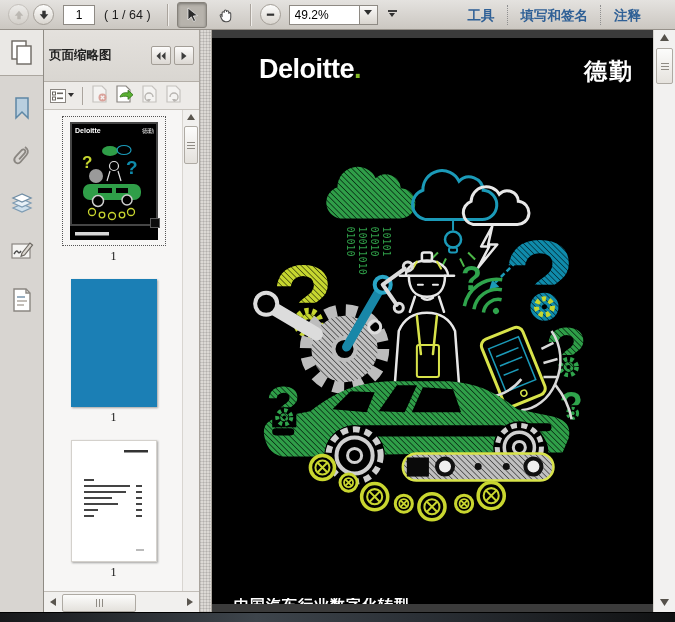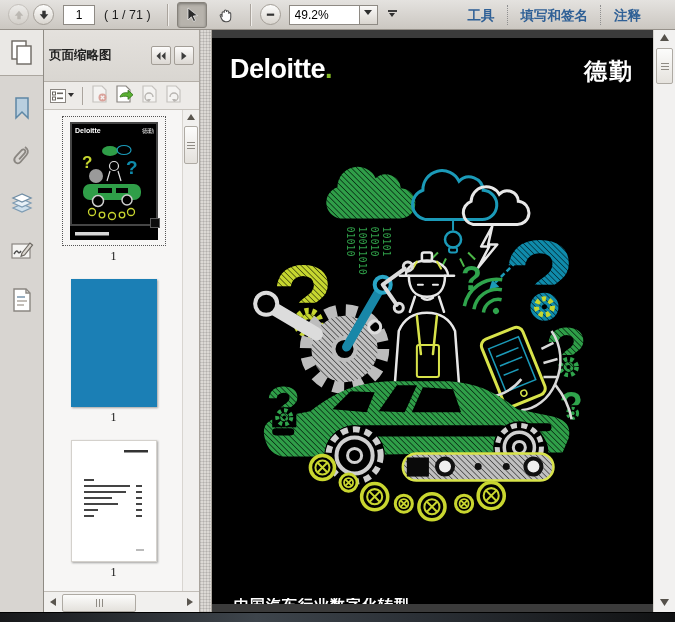--- a/index.html
+++ b/index.html
@@ -75,21 +75,21 @@
 
   
   .splitter{width:12px;background:#dcd9d5;border-right:1px solid #a9a49d;box-sizing:border-box;
     background-image:repeating-linear-gradient(0deg,rgba(0,0,0,.10) 0 1px,transparent 1px 3px),
                      repeating-linear-gradient(90deg,rgba(0,0,0,.10) 0 1px,transparent 1px 3px);}
 
   
   .docarea{flex:1;position:relative;background:#3b3b3b;}
   .page{position:absolute;left:0;top:8px;right:21px;bottom:8px;background:#000;overflow:hidden;}
   .page-header{display:flex;justify-content:space-between;align-items:flex-start;padding:16px 20px 0 18px;}
-  .logo{font-size:27px;font-weight:bold;color:#fff;letter-spacing:-.5px;}
+  .logo{font-size:27px;font-weight:bold;color:#fff;letter-spacing:-.5px;margin-left:29px;}
   .logo .dot{color:#86bc25;}
   .brand-cn{font-size:23px;color:#fff;font-weight:bold;letter-spacing:2px;margin-top:2px;}
   .illus{position:absolute;left:32px;top:96px;width:402px;height:437px;}
   .page-bottom-title{position:absolute;left:22px;bottom:0;height:6px;overflow:hidden;
                      font-size:15px;font-weight:bold;color:#fff;line-height:13px;letter-spacing:1px;white-space:nowrap;}
   .doc-vscroll{position:absolute;top:0;right:0;bottom:0;width:21px;background:#f2f1f0;border-left:1px solid #d8d5d0;}
   .dvs-up{position:absolute;top:4px;left:0;right:0;display:flex;justify-content:center;}
   .dvs-thumb{position:absolute;top:18px;left:2px;right:2px;height:34px;border:1px solid #aeaaa3;border-radius:2px;
              background:linear-gradient(#fcfcfb,#e6e3de);display:flex;flex-direction:column;align-items:center;justify-content:center;gap:2px;}
   .dvs-down{position:absolute;bottom:6px;left:0;right:0;display:flex;justify-content:center;}
@@ -110,21 +110,21 @@
       <svg width="12" height="12" viewBox="0 0 14 14">
           <path d="M7 2 L12 8 H9 V12 H5 V8 H2 Z" fill="#9a968f"></path>
         </svg>
     </div>
     <div class="cbtn">
       <svg width="12" height="12" viewBox="0 0 14 14">
           <path d="M7 12 L2 6 H5 V2 H9 V6 H12 Z" fill="#333"></path>
         </svg>
     </div>
     <input class="page-input" value="1" style="">
-    <span class="page-count">( 1 / 71 )</span>
+    <span class="page-count">( 1 / 64 )</span>
     <div class="vsep"></div>
     <div class="toolbtn pressed">
       <svg width="16" height="16" viewBox="0 0 16 16">
         <path d="M4 1 L4 13 L7.3 9.8 L9.6 14.5 L11.5 13.5 L9.3 9 L13.5 8.6 Z" fill="#2b2b2b" stroke="#f5f5f5" stroke-width=".7"></path>
       </svg>
     </div>
     <div class="toolbtn">
       <svg width="17" height="17" viewBox="0 0 20 20">
         <path d="M6 13 V8 a1.3 1.3 0 0 1 2.6 0 V6 a1.3 1.3 0 0 1 2.6 0 V7 a1.3 1.3 0 0 1 2.6 0 V9 a1.2 1.2 0 0 1 2.4 0 v4.5 c0 3 -2 5 -5 5 h-1.2 c-2.4 0 -3.8 -1.4 -4.8 -3.8 L3.8 11.5 c-.5 -1.1 .9 -2 1.7 -1 z" fill="#fdfdfd" stroke="#4a4a4a" stroke-width="1.2"></path>
       </svg>

